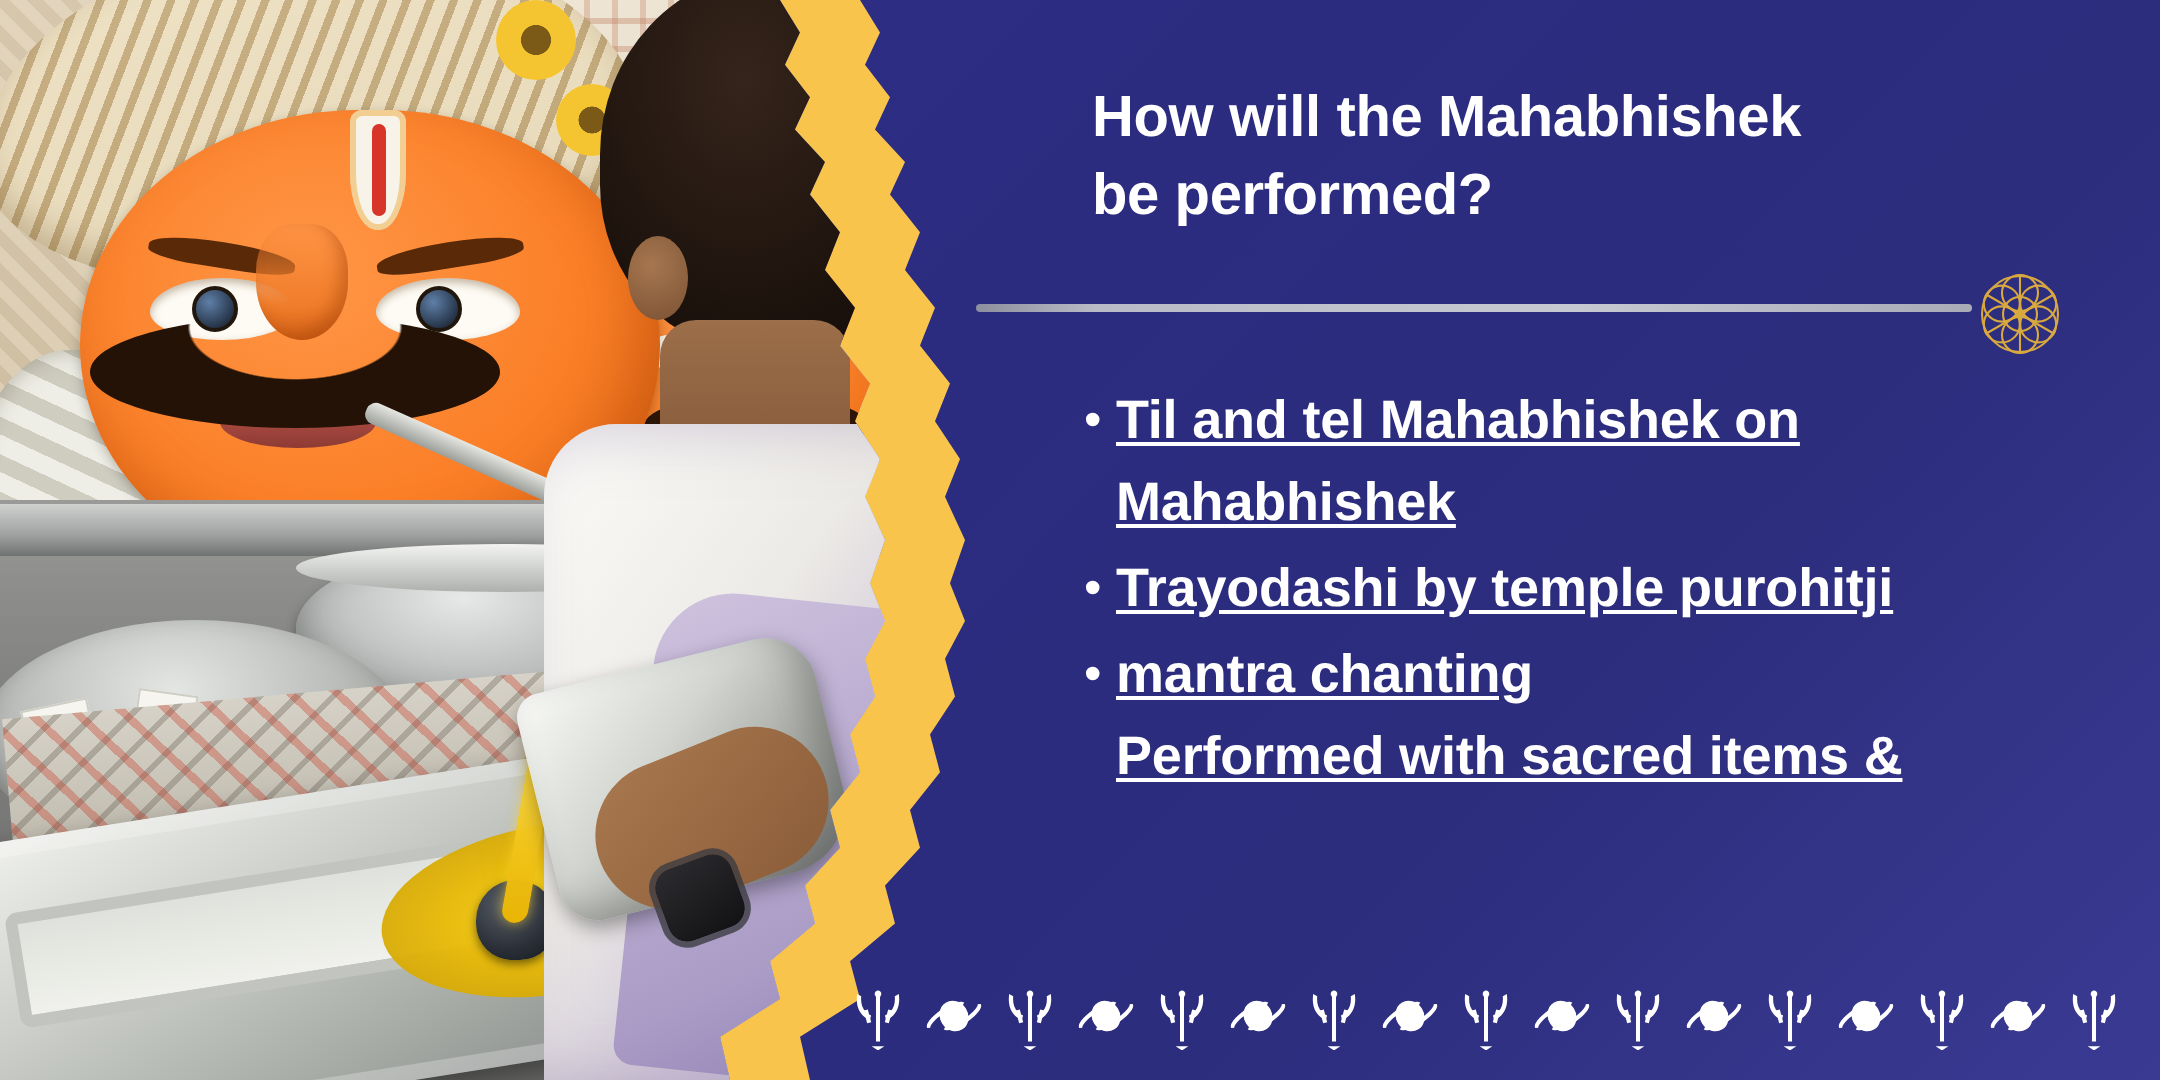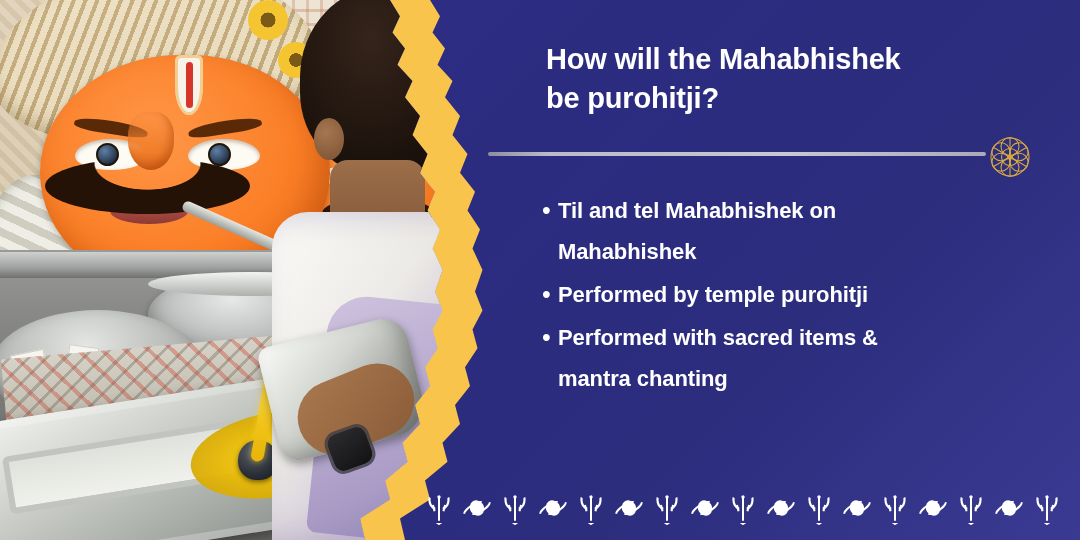--- a/index.html
+++ b/index.html
@@ -324,22 +324,22 @@
   }
   #mandala { position:absolute; left:494px; top:-16px; width:56px; height:56px; }
 
   #bullets { position:absolute; left:36px; top:190px; width:520px; }
   .bullet-row { display:flex; align-items:flex-start; margin-bottom:2px; }
   .bullet-dot {
     flex:0 0 auto; width:22px; color:#ffffff;
     font-size:25px; line-height:41px; text-align:left; padding-left:6px;
   }
   .bullet-text {
-    color:#ffffff; font-size:22px; font-weight:bold;
-    line-height:41px; letter-spacing:-.1px;
+    color:#ffffff; font-size:27px; font-weight:bold;
+    line-height:41px; letter-spacing:-.1px;text-decoration:underline;
   }
 
   #icon-strip {
     position:absolute; left:420px; top:487px;
     width:660px; height:42px;
     display:flex; align-items:center;
   }
   .strip-icon { width:38px; height:34px; flex:0 0 auto; }
 </style>
 </head>
@@ -414,21 +414,21 @@
       <div class="ph" id="vessel"></div>
       <div class="ph" id="man-arm"></div>
       <div class="ph" id="watch"></div>
     </div>
   </div>
 
   <div id="content">
 
     <div id="title">
       <div>How will the Mahabhishek</div>
-      <div>be purohitji?</div>
+      <div>be performed?</div>
     </div>
 
     <div id="divider-row">
       <div id="divider-line"></div>
       <svg id="mandala" viewBox="0 0 56 56">
         <g fill="none" stroke="#d9a93f" stroke-width="1.05">
           <circle cx="28" cy="28" r="19"></circle>
           <circle cx="28" cy="28" r="8.5"></circle>
           <circle cx="28" cy="17.5" r="9"></circle>
           <circle cx="37.1" cy="22.8" r="9"></circle>
@@ -447,29 +447,29 @@
         <div class="bullet-dot">•</div>
         <div class="bullet-text">
           <div>Til and tel Mahabhishek on</div>
           <div>Mahabhishek</div>
         </div>
       </div>
 
       <div class="bullet-row">
         <div class="bullet-dot">•</div>
         <div class="bullet-text">
-          <div>Performed by temple purohitji</div>
+          <div>Trayodashi by temple purohitji</div>
         </div>
       </div>
 
       <div class="bullet-row">
         <div class="bullet-dot">•</div>
         <div class="bullet-text">
+          <div>mantra chanting</div>
           <div>Performed with sacred items &amp;</div>
-          <div>mantra chanting</div>
         </div>
       </div>
 
     </div>
   </div>
 
   <div id="icon-strip">
       <svg viewBox="0 0 32 32" class="strip-icon">
         <g fill="#ffffff">
           <path d="M15.05 6.0h1.9v22.0h-1.9z"></path>

